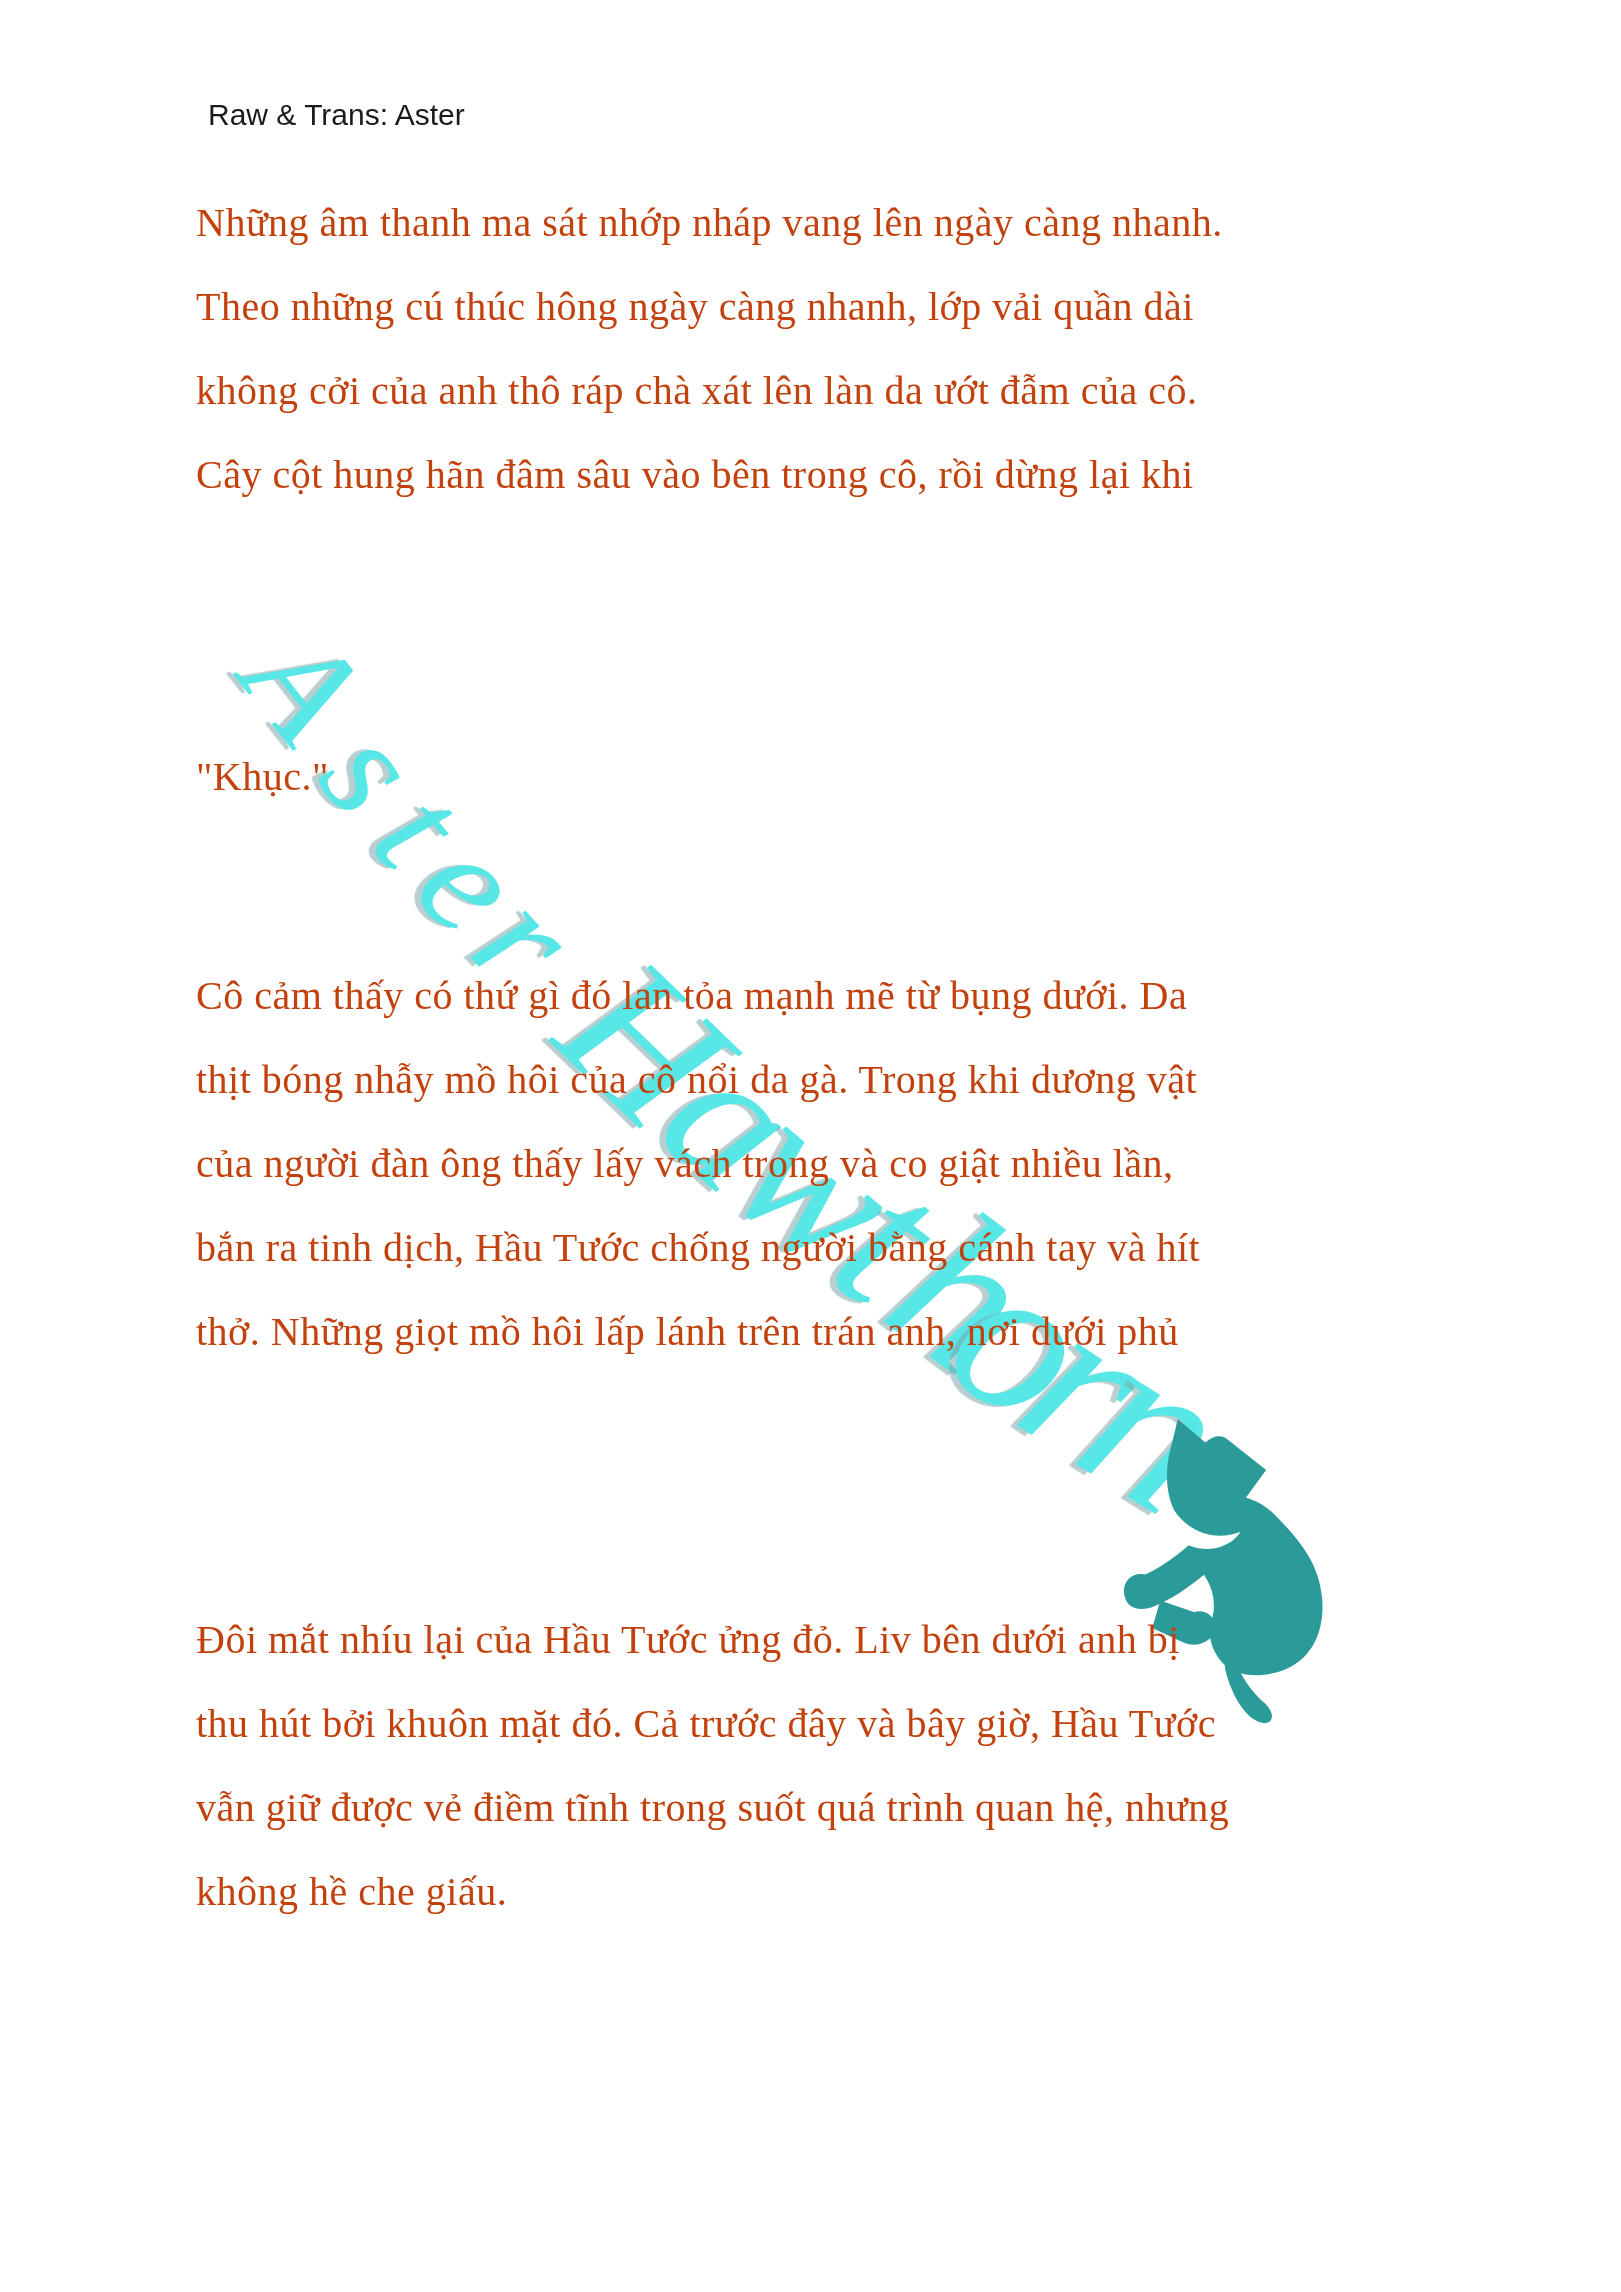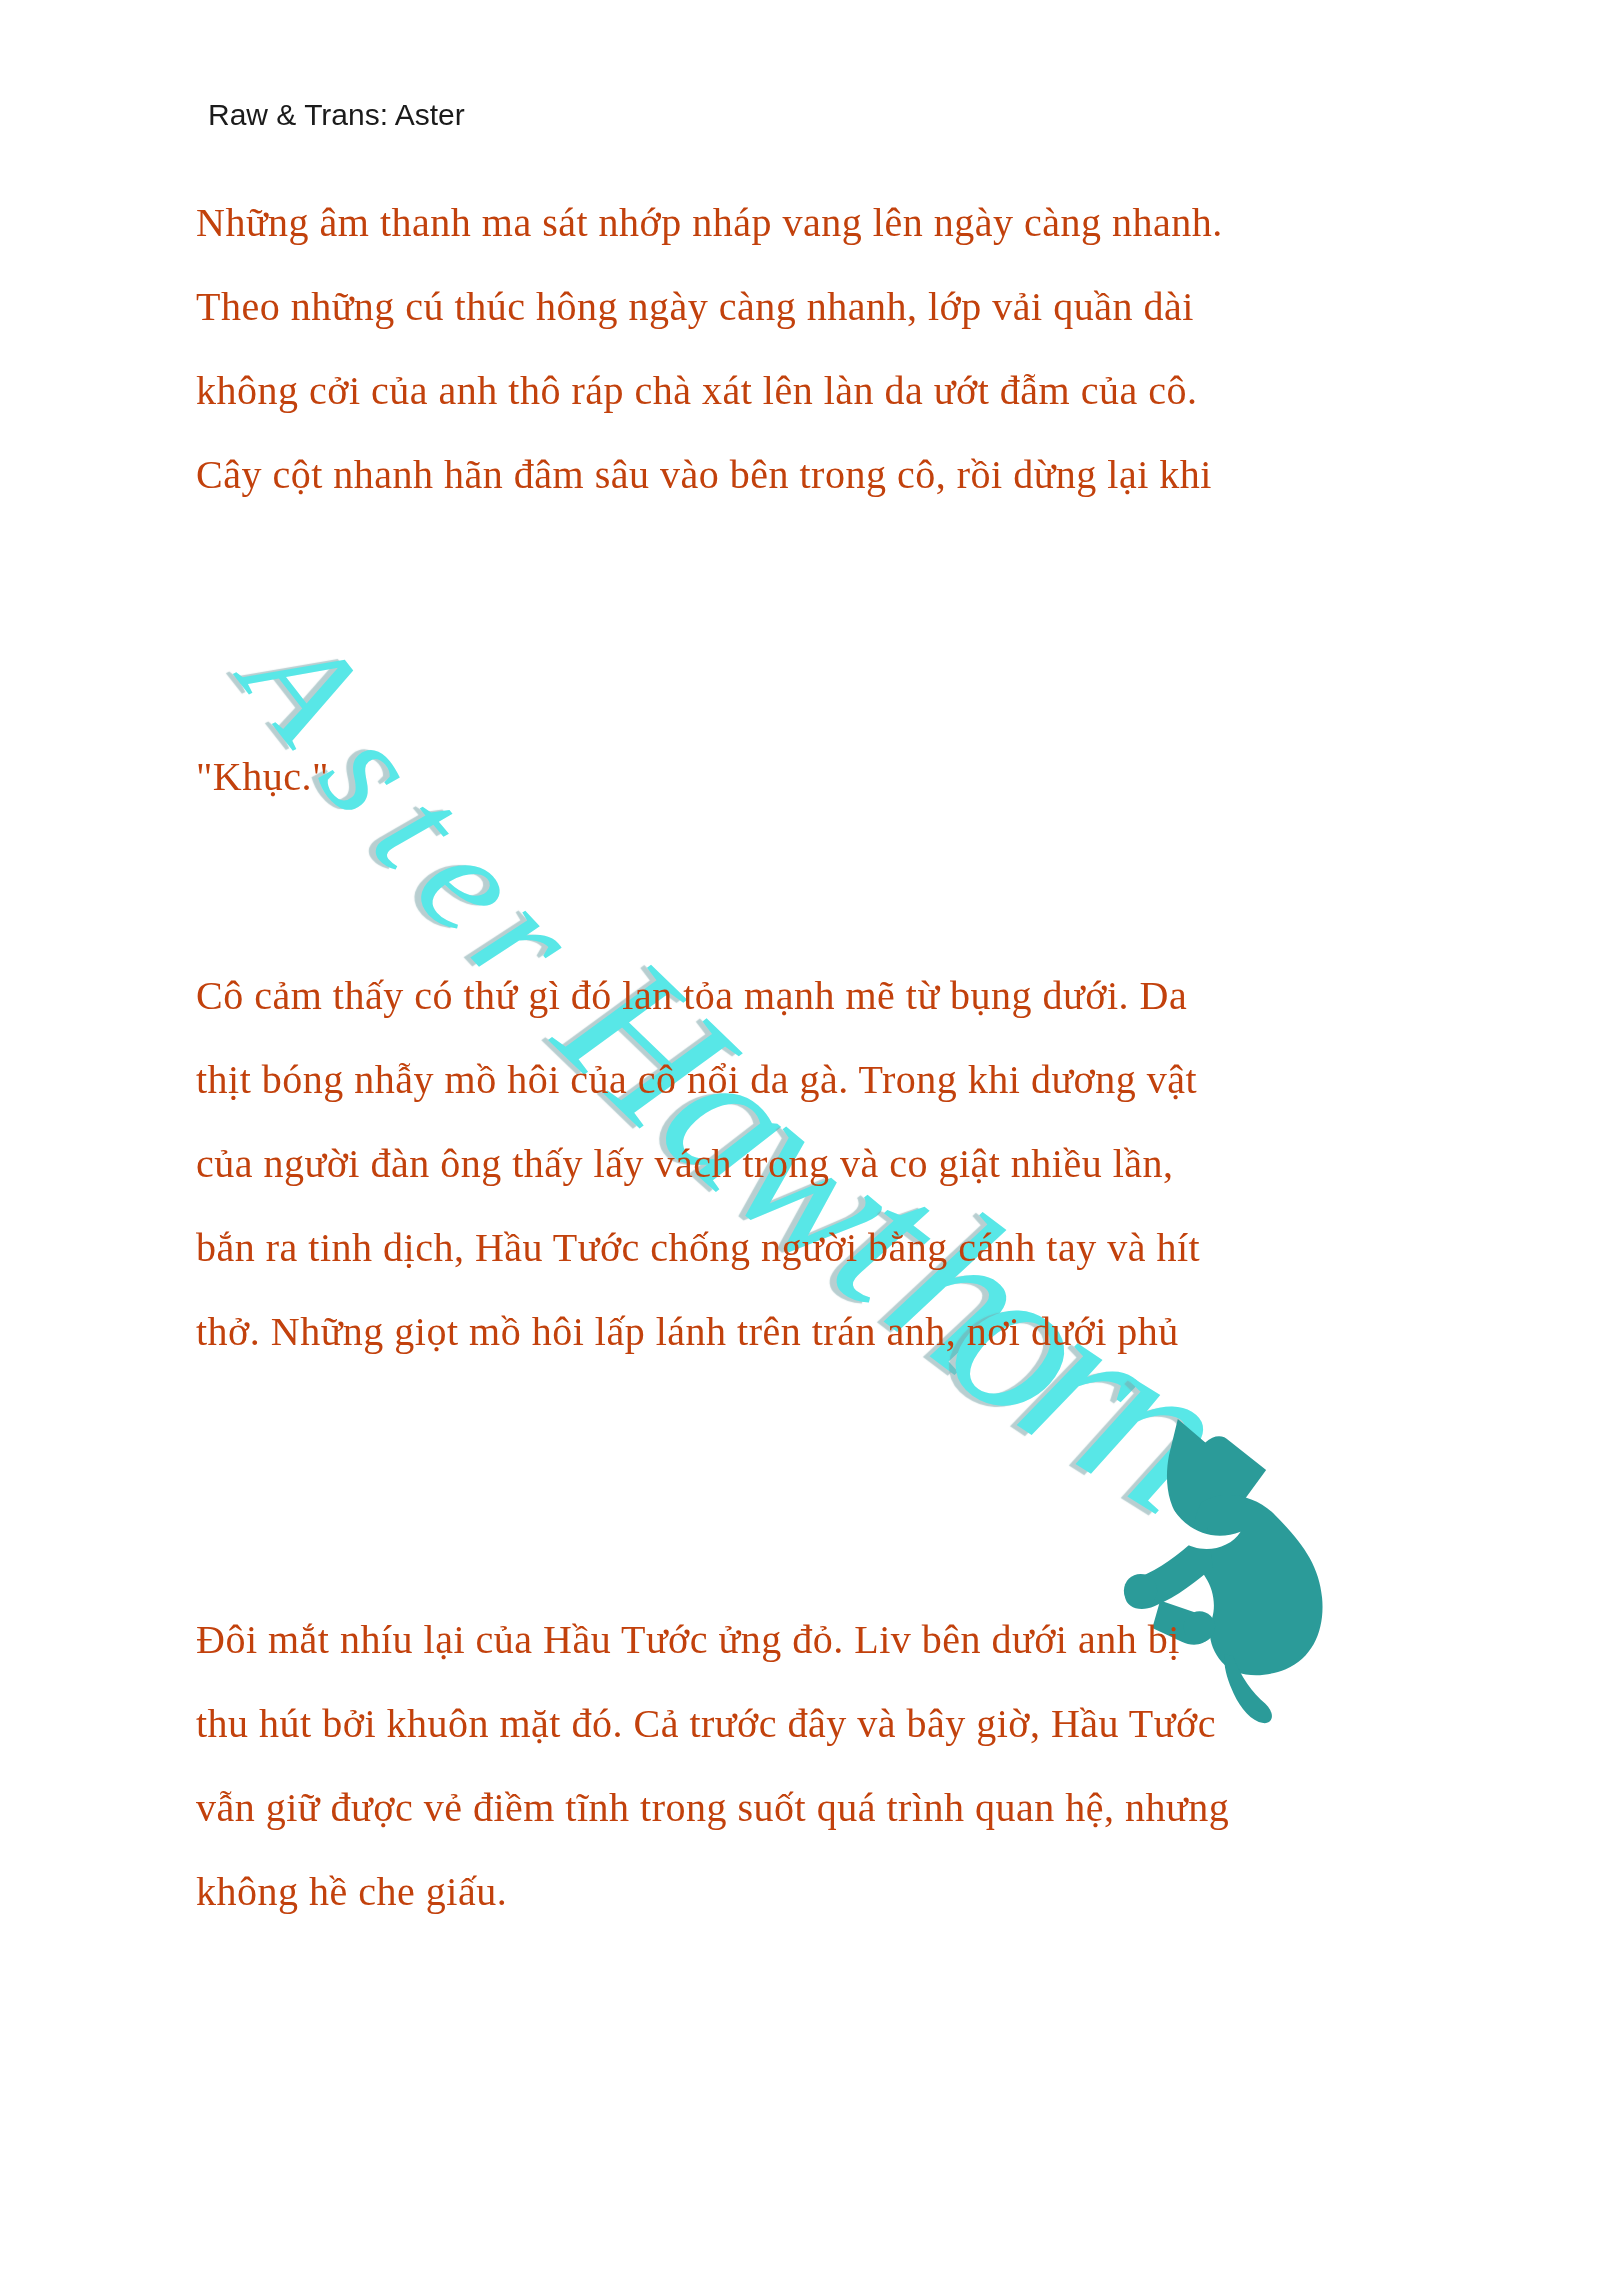--- a/index.html
+++ b/index.html
@@ -101,21 +101,21 @@
     </g>
 
     <path class="cat-gap" d="M58,98 C74,121 100,130 126,120 C114,139 85,143 66,130
              C58,124 56,110 58,98 Z" fill="#ffffff"></path>
   </svg>
 
   <div class="paragraph" style="top:181px">
       <div class="text-line">Những âm thanh ma sát nhớp nháp vang lên ngày càng nhanh.</div>
       <div class="text-line">Theo những cú thúc hông ngày càng nhanh, lớp vải quần dài</div>
       <div class="text-line">không cởi của anh thô ráp chà xát lên làn da ướt đẫm của cô.</div>
-      <div class="text-line">Cây cột nhanh hãn đâm sâu vào bên trong cô, rồi dừng lại khi</div>
+      <div class="text-line">Cây cột hung hãn đâm sâu vào bên trong cô, rồi dừng lại khi</div>
     </div>
   <div class="paragraph" style="top:735px">
       <div class="text-line">"Khục."</div>
     </div>
   <div class="paragraph" style="top:954px">
       <div class="text-line">Cô cảm thấy có thứ gì đó lan tỏa mạnh mẽ từ bụng dưới. Da</div>
       <div class="text-line">thịt bóng nhẫy mồ hôi của cô nổi da gà. Trong khi dương vật</div>
       <div class="text-line">của người đàn ông thấy lấy vách trong và co giật nhiều lần,</div>
       <div class="text-line">bắn ra tinh dịch, Hầu Tước chống người bằng cánh tay và hít</div>
       <div class="text-line">thở. Những giọt mồ hôi lấp lánh trên trán anh, nơi dưới phủ</div>

